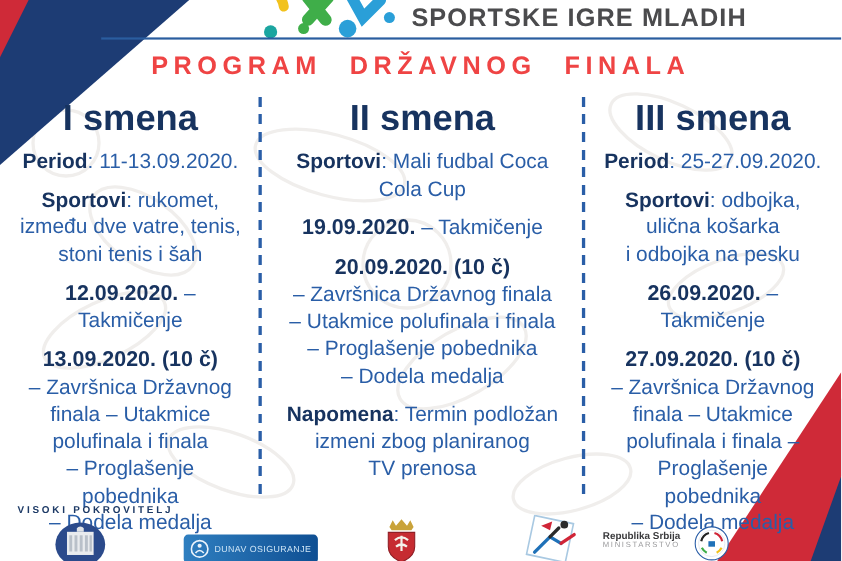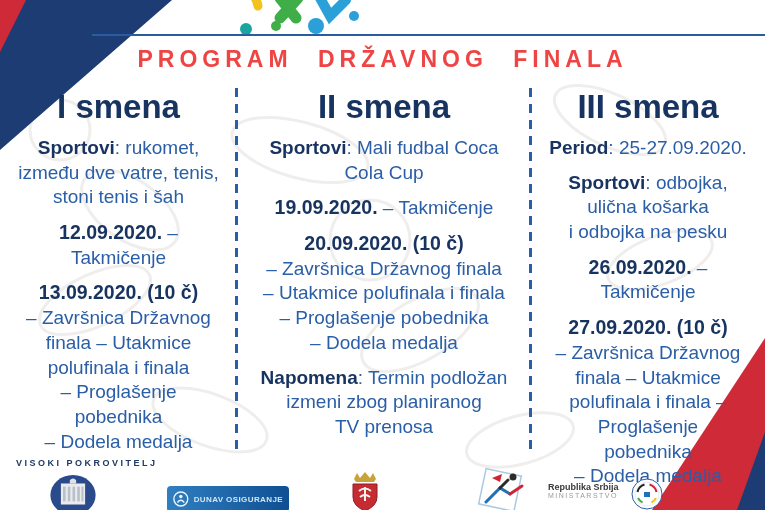--- a/index.html
+++ b/index.html
@@ -40,21 +40,21 @@
   
   .patron-label{
     position:absolute;left:16px;top:458px;font-size:9px;font-weight:bold;
     color:#1d3a66;letter-spacing:2.5px;white-space:nowrap;
   }
   .dunav{
     position:absolute;left:167px;top:486px;width:122px;height:26px;border-radius:4px;
     background:linear-gradient(90deg,#2f7fc0,#0f4f93);
     display:flex;align-items:center;gap:5px;padding:0 6px;box-sizing:border-box;
   }
-  .dunav-text{font-size:8px;font-weight:bold;color:#cfe6f7;letter-spacing:.4px;white-space:nowrap;}
+  .dunav-text{font-size:8px;font-weight:normal;color:#cfe6f7;letter-spacing:.4px;white-space:nowrap;}
   .ministry{position:absolute;left:466px;top:468px;display:flex;align-items:center;gap:4px;}
   .ministry-text1{font-size:9px;font-weight:bold;color:#3a3a3c;white-space:nowrap;}
   .ministry-text2{font-size:7px;color:#9a9a9c;letter-spacing:1.5px;white-space:nowrap;}
 </style>
 </head>
 <body>
 
 <div class="page">
 
   <svg class="abs" style="left:0;top:0;" width="765" height="510" viewBox="0 0 765 510" fill="none" stroke="#f0eeec" stroke-width="3">
@@ -81,30 +81,32 @@
 
   <svg class="abs" style="left:232px;top:0;" width="132" height="36" viewBox="0 0 132 36">
     <path d="M2,-14 A24,24 0 0 1 26,6" fill="none" stroke="#f2c21d" stroke-width="9" stroke-linecap="round"></path>
     <circle cx="14" cy="29" r="6" fill="#1ba5a0"></circle>
     <path d="M48,-2 L64,18 M66,-2 L48,18" stroke="#3fae49" stroke-width="11" stroke-linecap="round"></path>
     <circle cx="44" cy="26" r="5" fill="#3fae49"></circle>
     <path d="M88,-2 L98,16 L114,0" stroke="#2a9fd8" stroke-width="10" stroke-linecap="round" fill="none"></path>
     <circle cx="84" cy="26" r="8" fill="#2a9fd8"></circle>
     <circle cx="122" cy="16" r="5" fill="#2a9fd8"></circle>
   </svg>
+  <div class="brand">SPORTSKE IGRE MLADIH</div>
   <div class="header-line"></div>
   <div class="page-title">PROGRAM DRŽAVNOG FINALA</div>
 
   <div class="divider divider-1"></div>
   <div class="divider divider-2"></div>
 
   <div class="cols">
 
     <div class="col col-1">
       <div class="col-title">I smena</div>
+      <p class="p"><span class="navy">Period</span><span>: 11-13.09.2020.</span></p>
       <p class="p"><span class="navy">Sportovi</span><span>: rukomet,
 između dve vatre, tenis,
 stoni tenis i šah</span></p>
       <p class="p"><span class="navy date">12.09.2020.</span><span> – Takmičenje</span></p>
       <p class="p"><span class="navy date">13.09.2020. (10 č)</span><span class="details">– Završnica Državnog
 finala – Utakmice
 polufinala i finala
 – Proglašenje
 pobednika
 – Dodela medalja</span></p>

